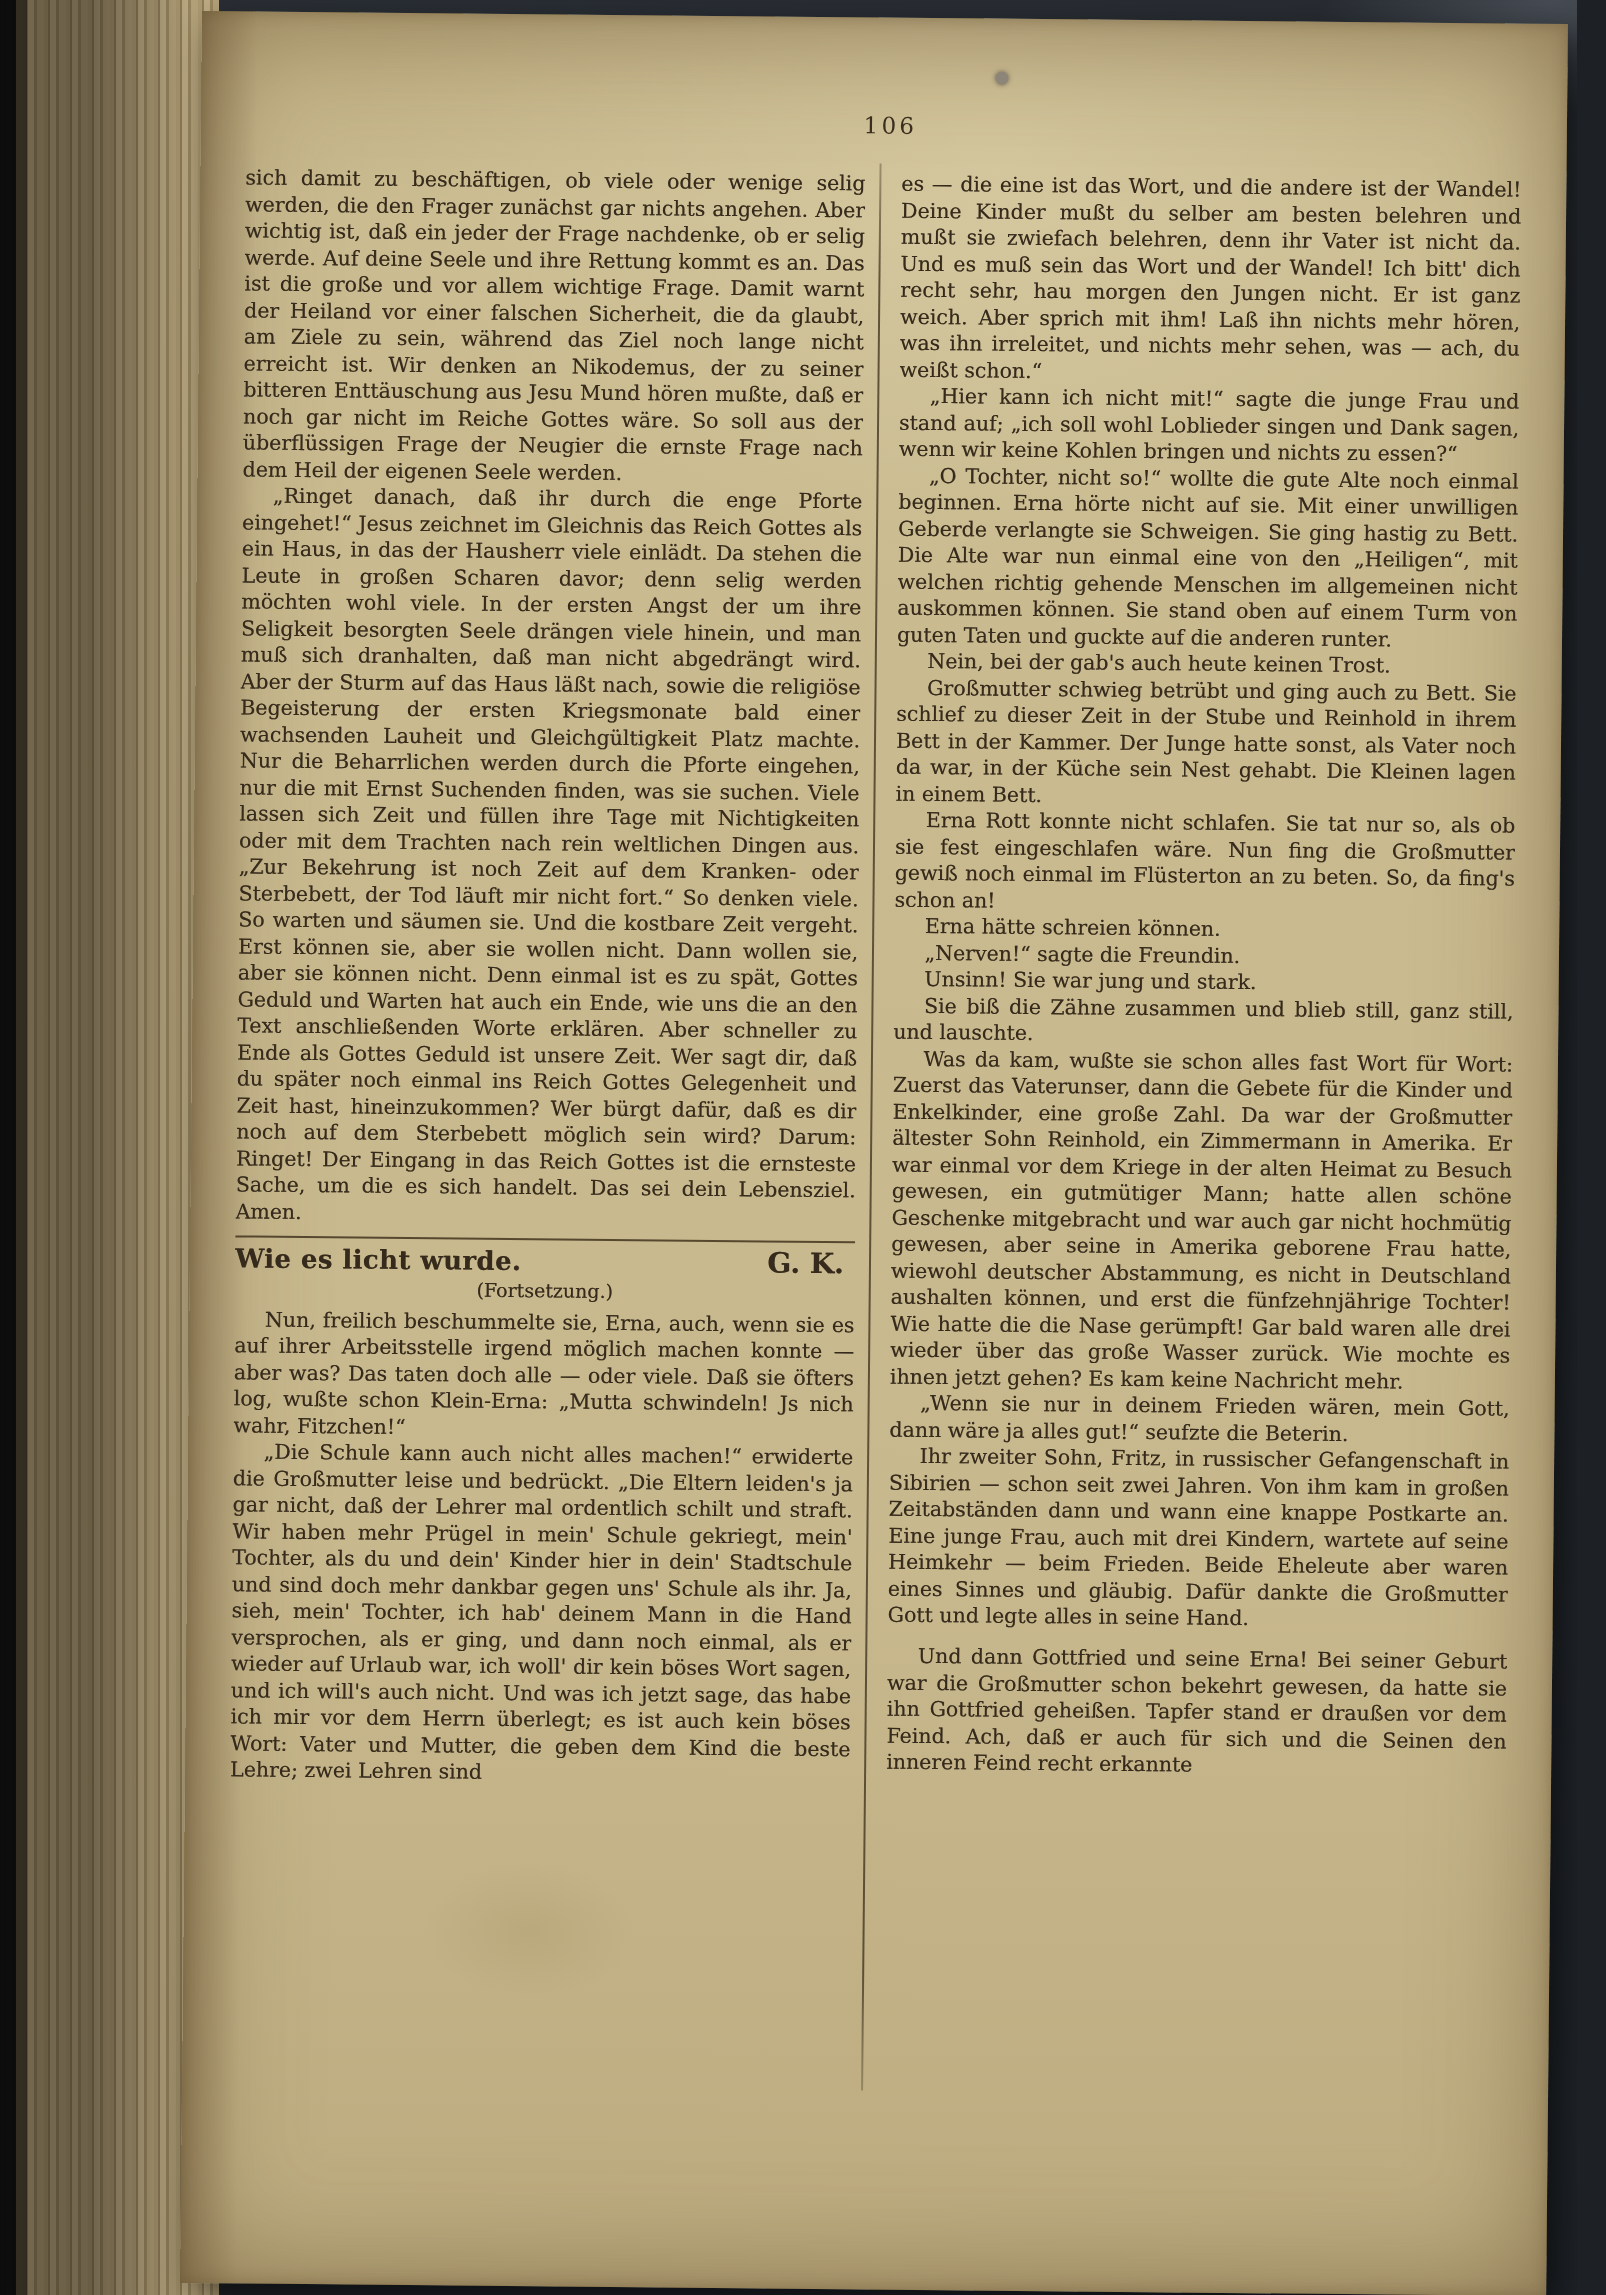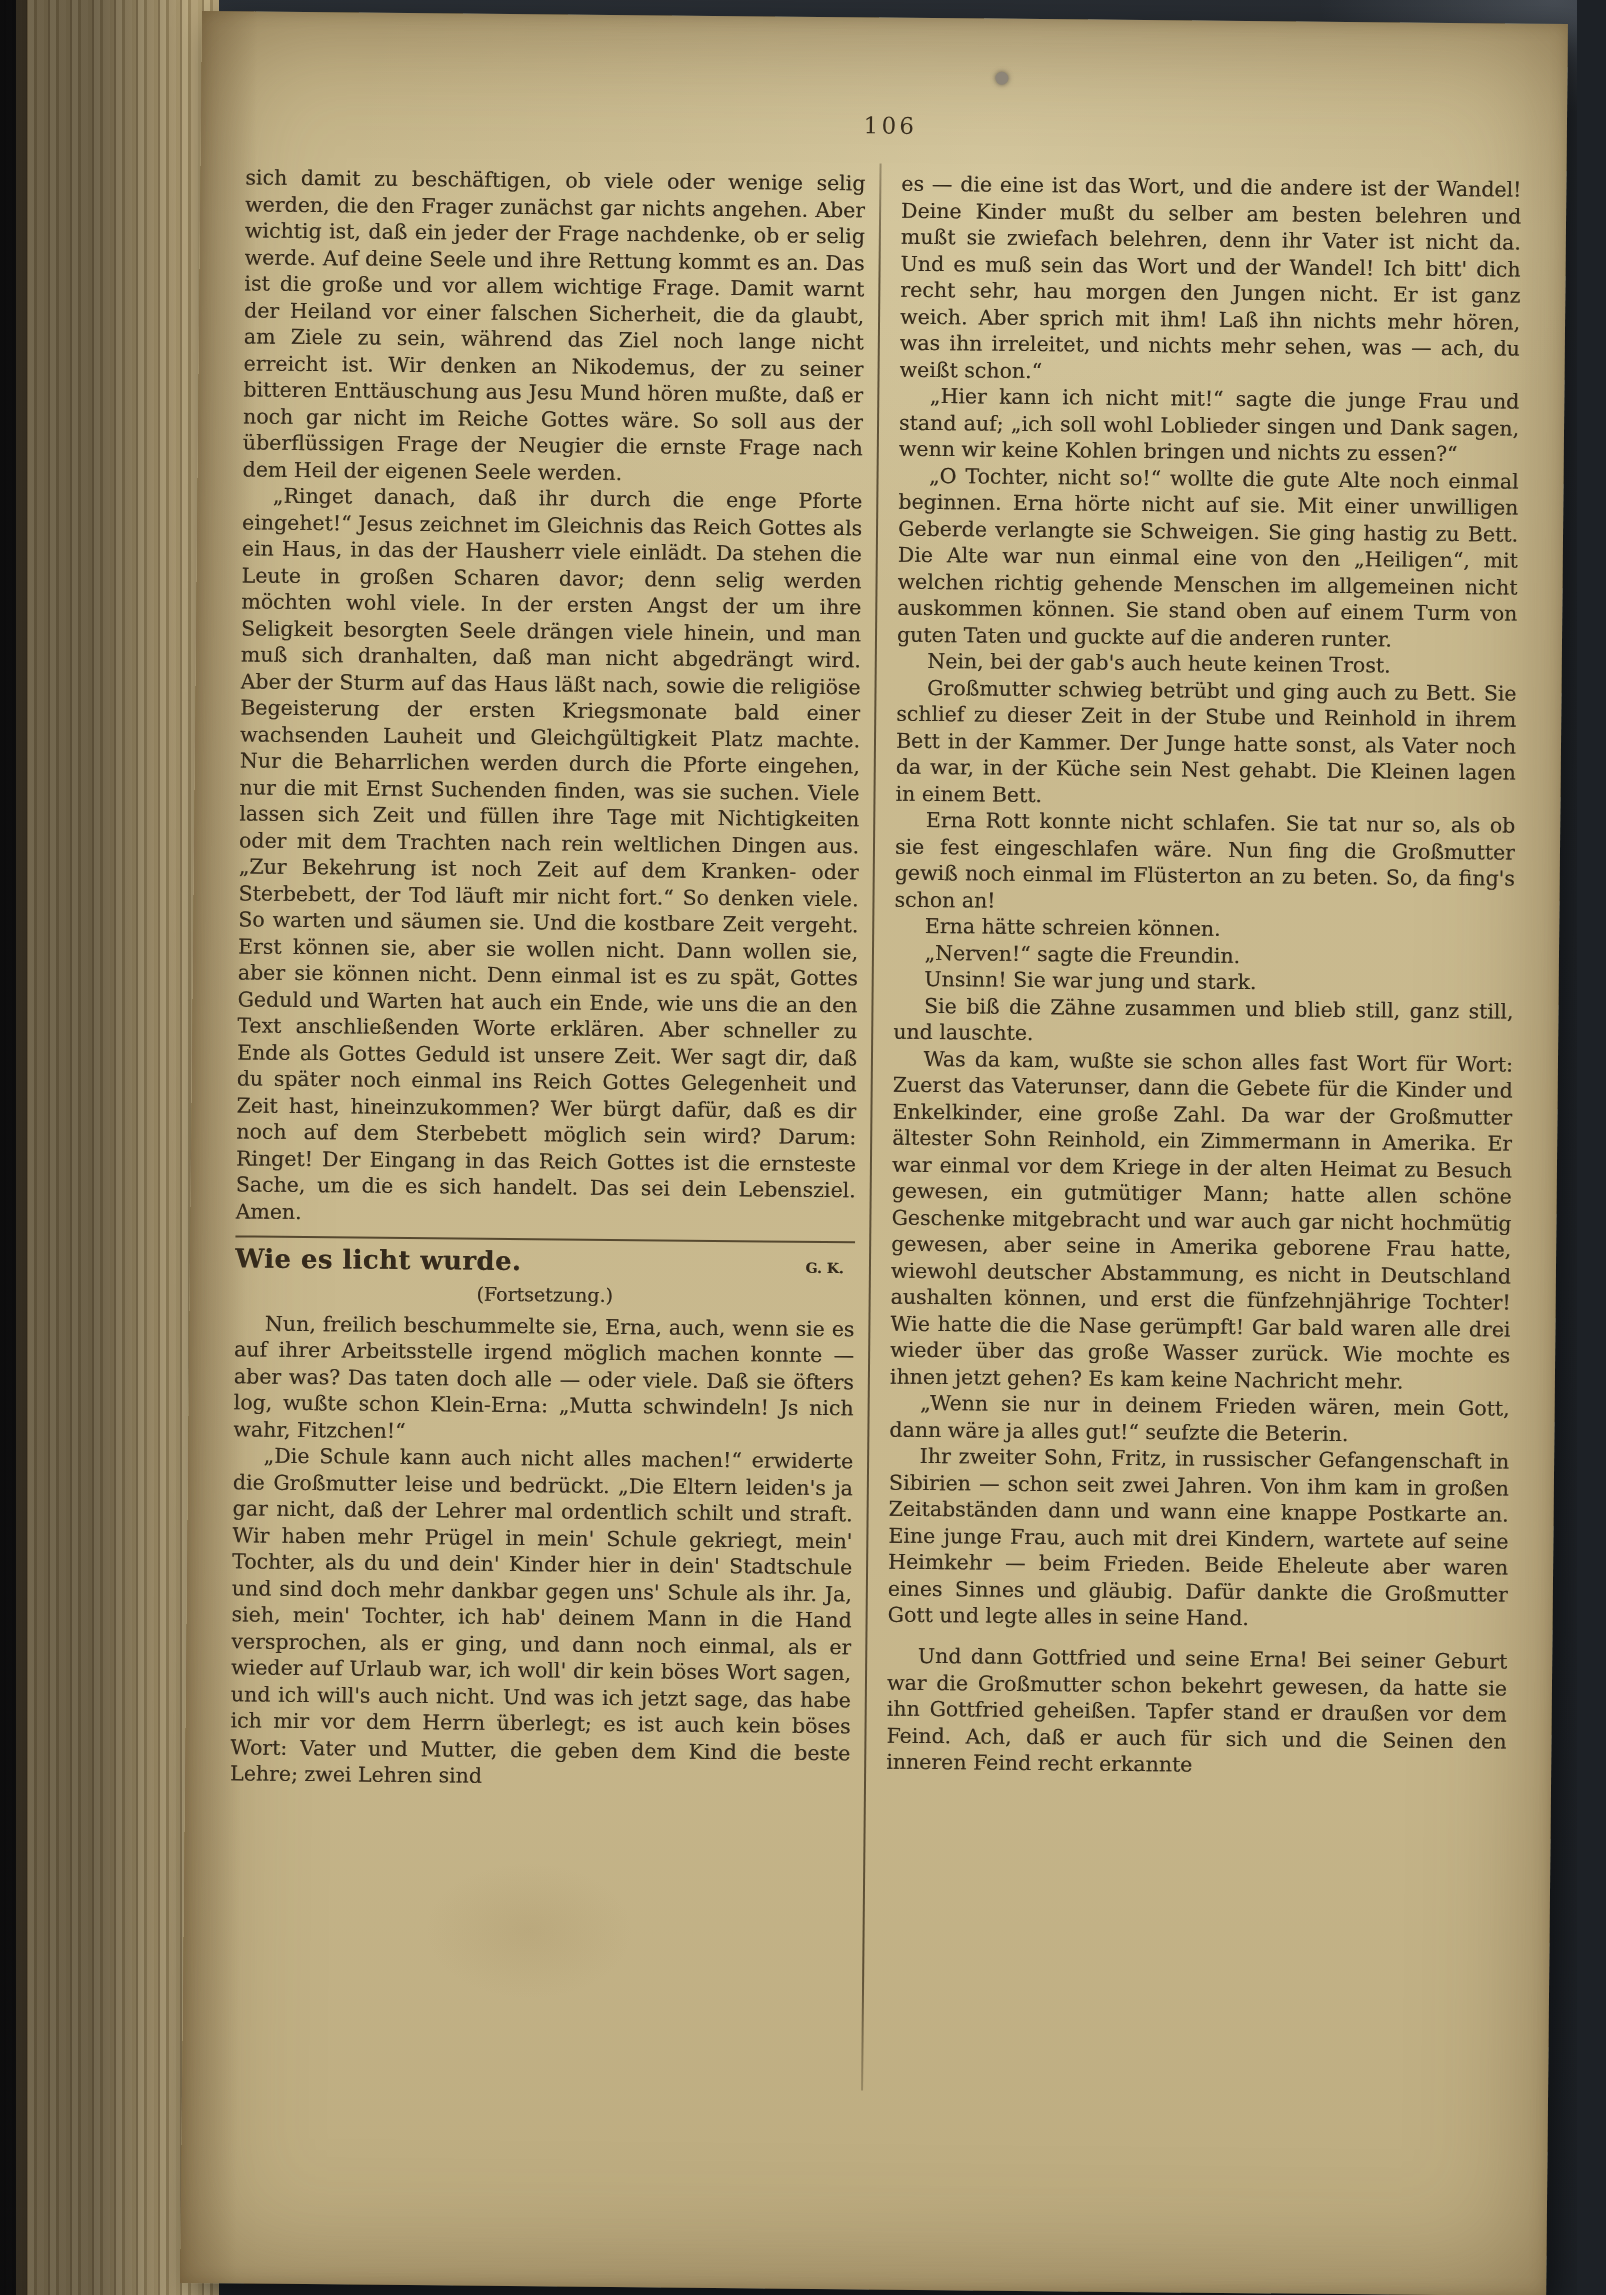--- a/index.html
+++ b/index.html
@@ -33,21 +33,21 @@
         font-size:20.5px;line-height:26.5px;text-align:justify;
         text-shadow:0.3px 0 rgba(52,41,26,.55);}
   .col.left{left:45px}
   .col.right{left:701px}
   .col p{margin:0;text-indent:30.5px;}
   .col p.cont{text-indent:0;}
   .col p.spaced{margin-top:14.5px;}
   .rule{height:1.6px;background:rgba(56,44,24,.8);margin:11.2px 0 8px;}
   .head-row{display:flex;justify-content:space-between;align-items:baseline;margin:3.2px 0 1.6px;}
   .story-title{font-weight:bold;font-size:26px;letter-spacing:0.4px;}
-  .story-author{font-weight:bold;font-size:14px;padding-right:11.2px;}
+  .story-author{font-weight:bold;font-size:28px;padding-right:11.2px;}
   .subtitle{text-align:center;font-size:19px;margin:3.2px 0 4.8px;}
 </style>
 </head>
 <body>
 
 <div class="shot">
   <div class="bg-corner"></div>
   <div class="book-edge"></div>
 
   <div class="paper">

